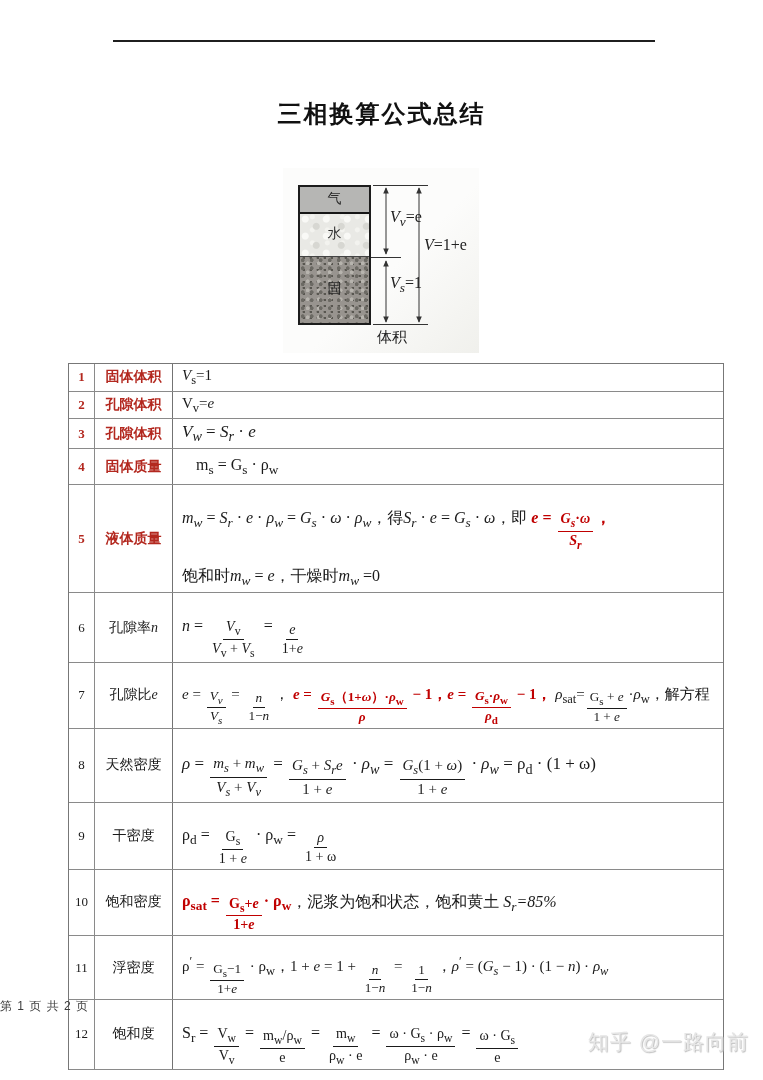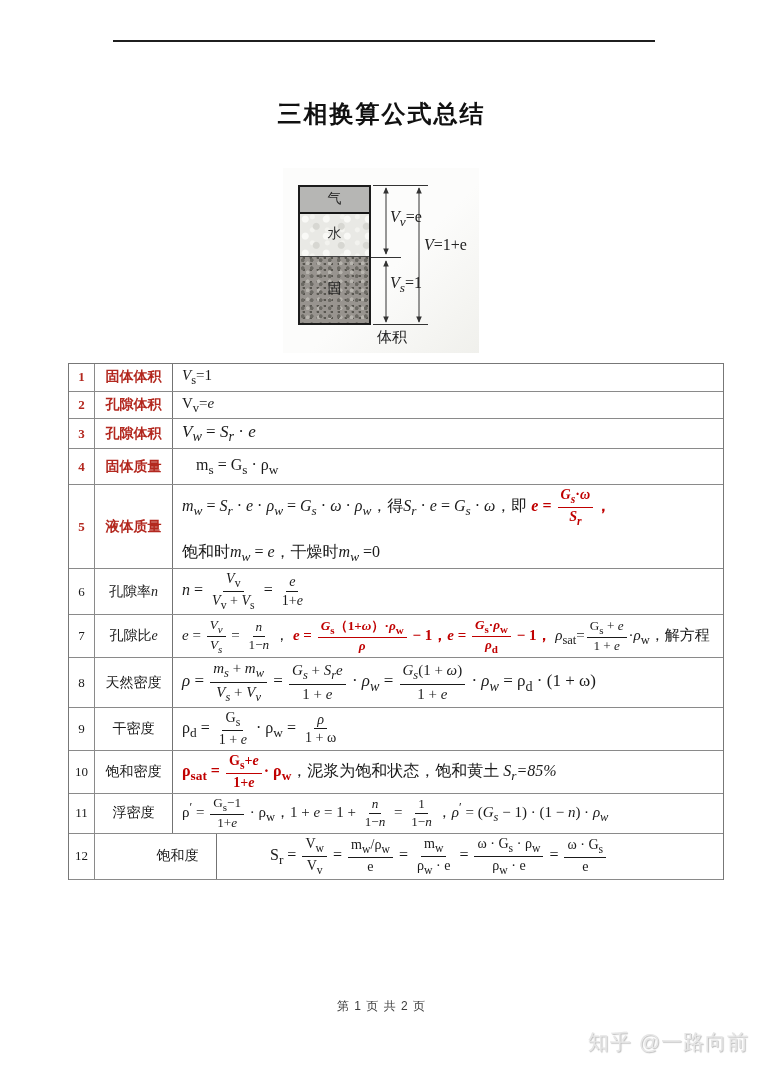--- a/index.html
+++ b/index.html
@@ -60,33 +60,33 @@
   .trow:nth-child(2){min-height:22px;} .trow:nth-child(2) .cell-formula{font-size:15px;}
   .trow:nth-child(3){min-height:23px;} .trow:nth-child(3) .cell-formula{font-size:17px;}
   .trow:nth-child(4){min-height:36px;} .trow:nth-child(4) .fwrap{padding-left:14px;}
   .trow:nth-child(5){min-height:83px;}
   .trow:nth-child(6){min-height:46px;}
   .trow:nth-child(7){min-height:43px;} .trow:nth-child(7) .cell-formula{font-size:15px;}
   .trow:nth-child(8){min-height:41px;} .trow:nth-child(8) .cell-formula{font-size:17px;}
   .trow:nth-child(9){min-height:43px;}
   .trow:nth-child(10){min-height:39px;}
   .trow:nth-child(11){min-height:40px;} .trow:nth-child(11) .cell-formula{font-size:15px;}
-  .trow:nth-child(12){min-height:41px;gap:44px;}
+  .trow:nth-child(12){min-height:41px;}
 
   .fwrap i{font-family:"Liberation Serif",serif;}
   .fwrap .cn{font-style:normal;}
   .fwrap .red{color:#c00000;font-weight:bold;}
   .frac{display:inline-flex;flex-direction:column;align-items:center;
     vertical-align:middle;font-size:0.88em;line-height:1.12;margin:0 2px;}
-  .frac .top{display:block;padding:0 3px 1px 3px;border-bottom:1px solid currentColor;white-space:nowrap;}
+  .frac .top{display:block;padding:0 3px 1px 3px;border-bottom:1px solid currentColor;white-space:nowrap;margin-top:24px;}
   .frac .bot{display:block;padding:1px 3px 0 3px;white-space:nowrap;}
   .fline{display:block;}
   .fline + .fline{margin-top:14px;}
 
-  .page-footer{position:absolute;top:998px;left:0;right:0;text-align:center;
+  .page-footer{position:absolute;top:998px;left:0;right:0;
     font-size:12px;color:#3c3c3c;letter-spacing:1px;font-family:"Liberation Sans",sans-serif;}
   .watermark{position:absolute;right:14px;top:1028px;font-size:21px;color:#e6e6e6;
     text-shadow:1px 1px 1px #bfbfbf;font-family:"Liberation Sans",sans-serif;letter-spacing:1px;}
 </style>
 </head>
 <body>
 
 <div class="page">
 
   <div class="top-rule"></div>

